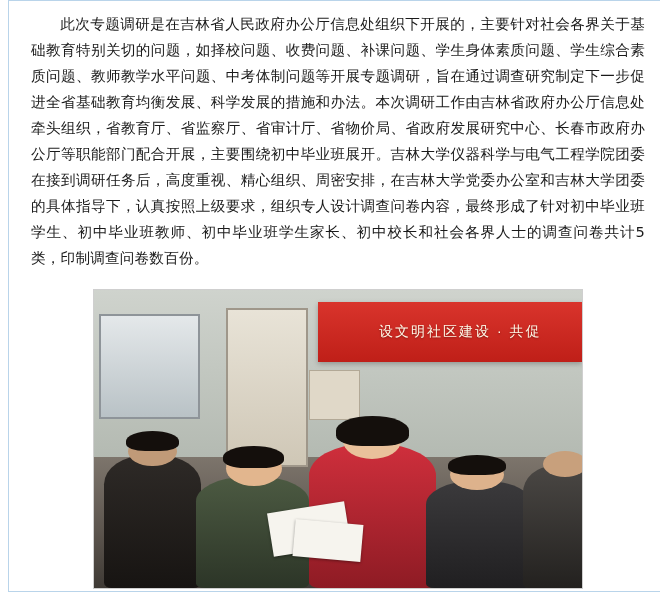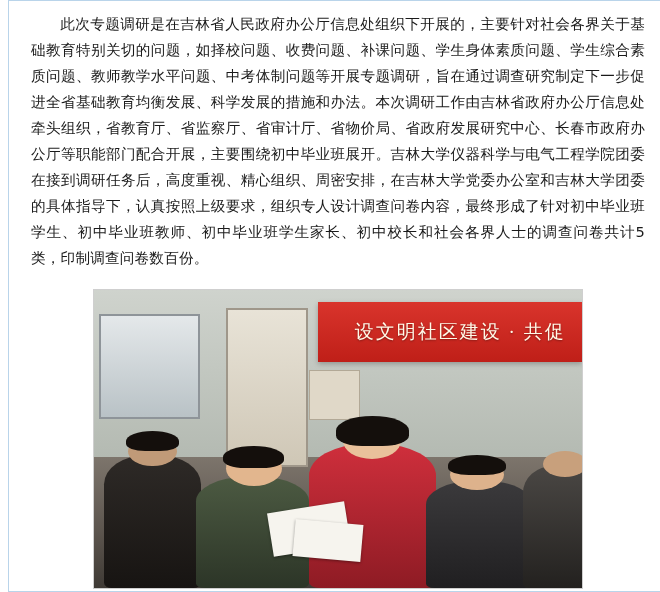--- a/index.html
+++ b/index.html
@@ -67,25 +67,25 @@
     width: 54%;
     height: 20%;
     background: linear-gradient(180deg, #d9342c 0%, #bf1f18 100%);
     box-shadow: 0 2px 5px rgba(0,0,0,.25);
   }
   .ph-banner-text {
     position: absolute;
     left: 24px; right: 4px; top: 50%;
     transform: translateY(-50%);
     color: #fff9e8;
-    font-size: 19px;
+    font-size: 14px;
     letter-spacing: 2px;
     white-space: nowrap;
     overflow: hidden;
-    font-family: Liberation Serif, serif;
+    font-family: Liberation Sans, sans-serif;
     text-shadow: 0 1px 2px rgba(0,0,0,.35);
   }
   .ph-door {
     position: absolute;
     left: 27%;
     top: 6%;
     width: 16%;
     height: 52%;
     background: linear-gradient(180deg,#e8e3d7,#cfc7b6);
     border: 2px solid #9f978a;

